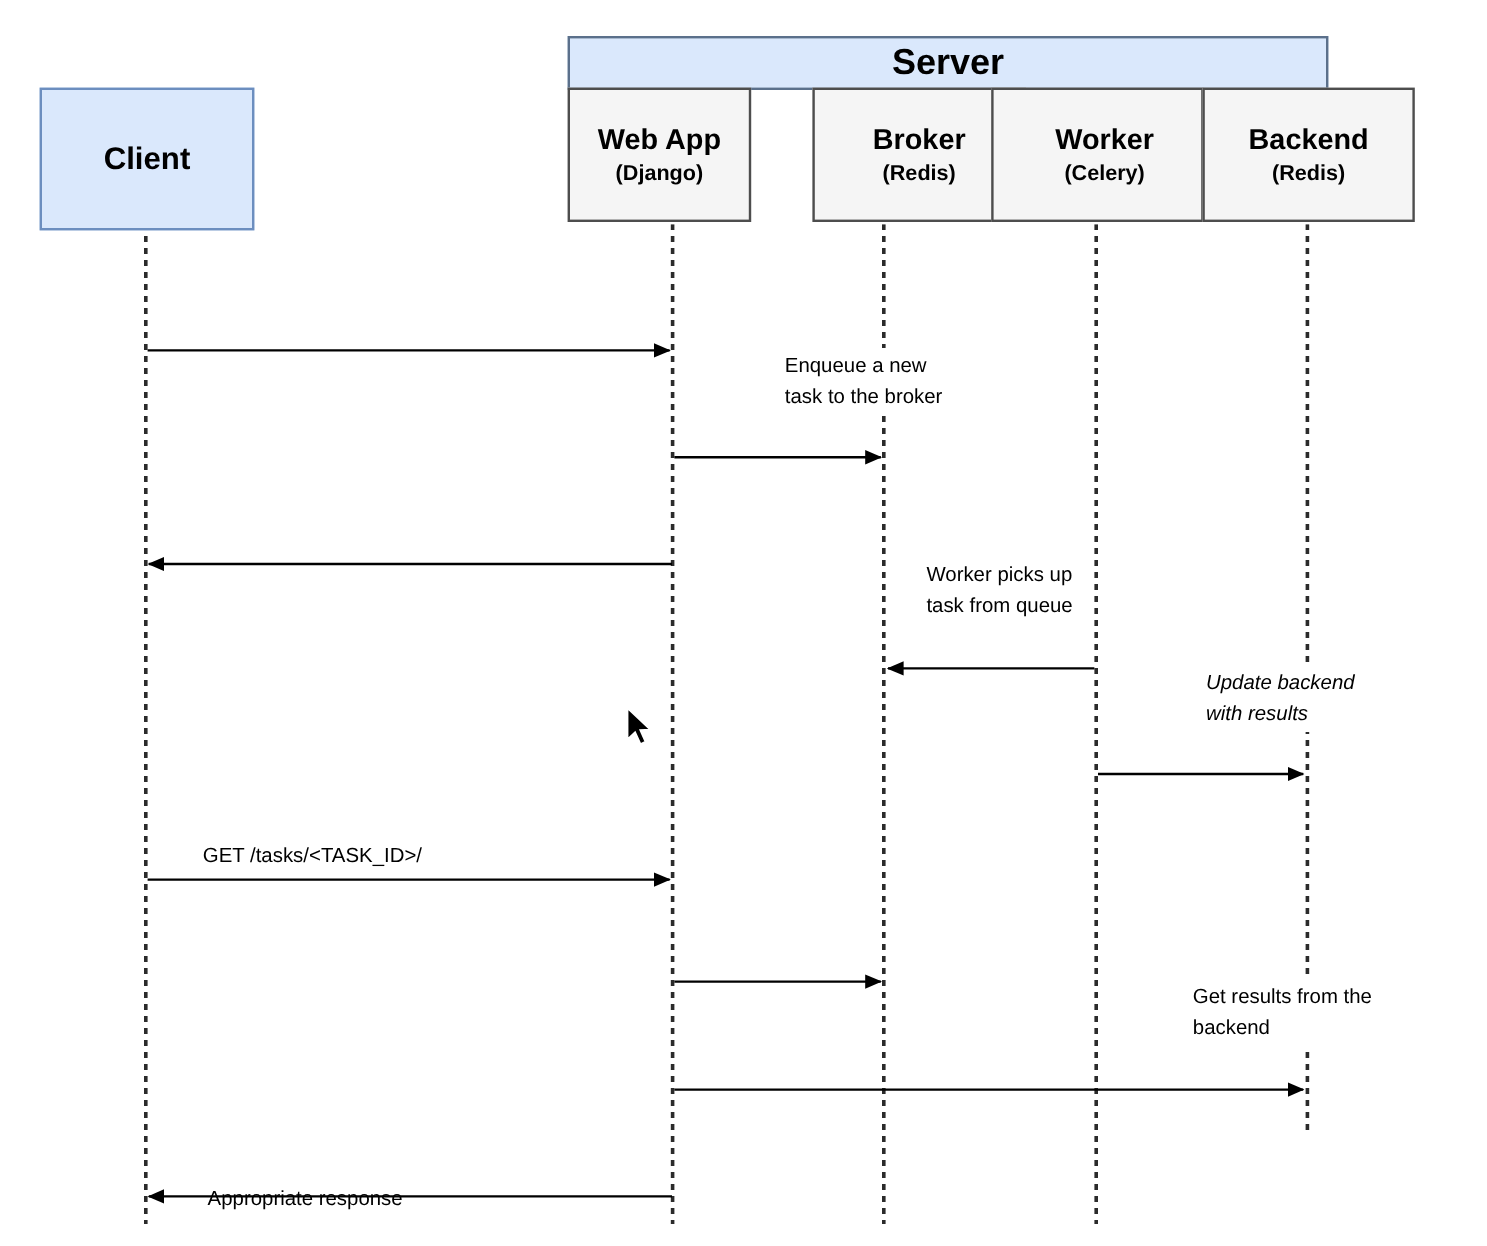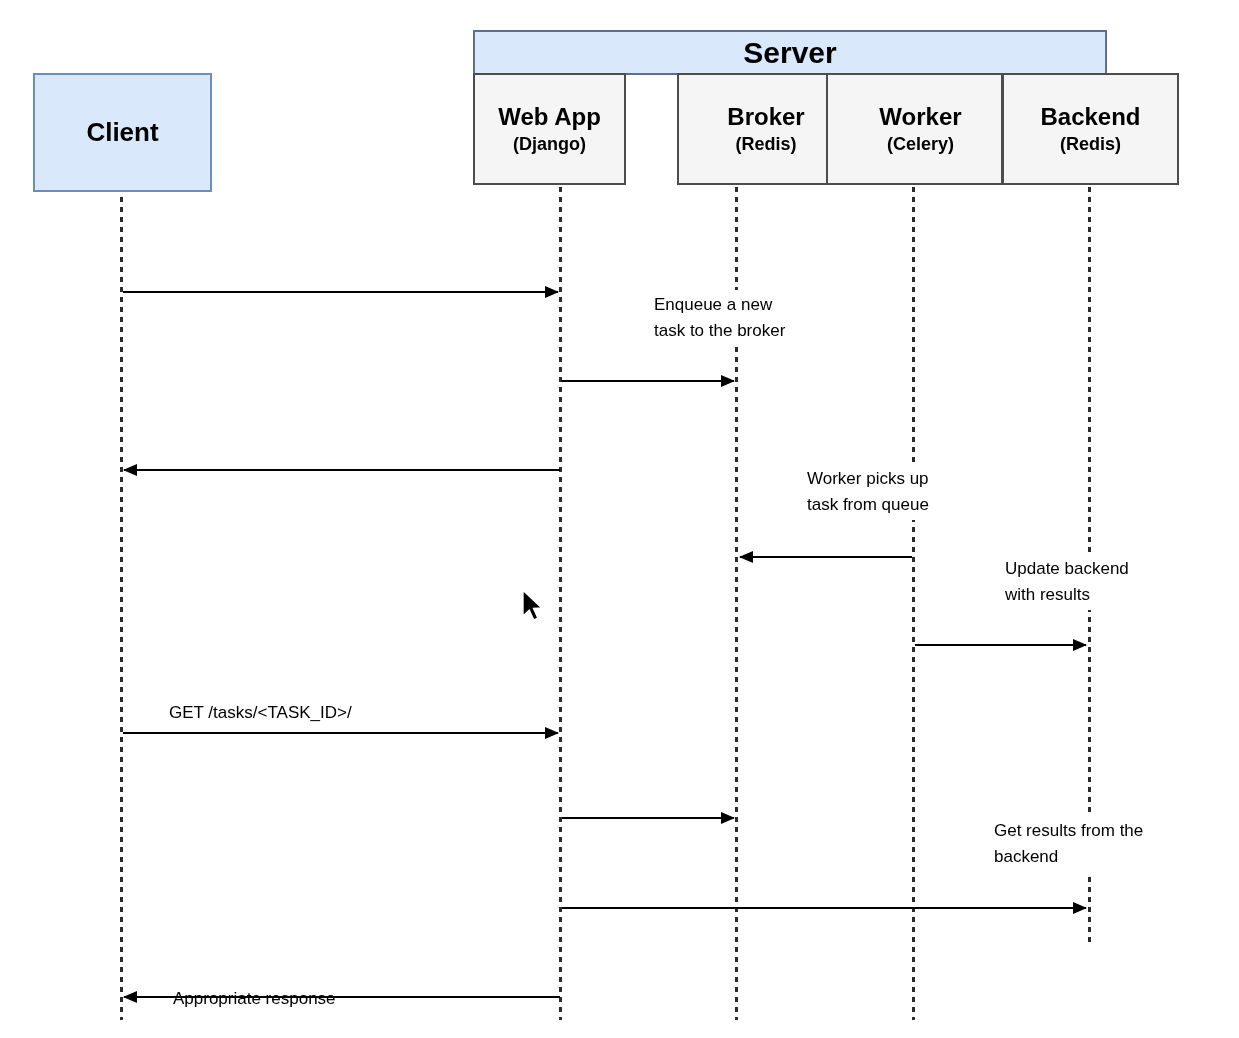--- a/index.html
+++ b/index.html
@@ -72,22 +72,22 @@
     font-size: 17px;
     line-height: 26px;
     color: #000;
     white-space: pre-line;
     z-index: 3;
     text-align: left;
   }
   #lbl-post      { left: 164px;  top: 256px; }
   #lbl-enqueue   { left: 649px;  top: 290px; }
   #lbl-response  { left: 167px;  top: 435px; }
-  #lbl-worker    { left: 802px;  top: 464px; }
-  #lbl-update    { left: 1000px; top: 554px; }
+  #lbl-worker    { left: 767px;  top: 464px; }
+  #lbl-update    { left: 1000px; top: 554px; font-style: italic; }
   #lbl-get       { left: 164px;  top: 698px; }
   #lbl-check     { left: 648px;  top: 716px; }
   #lbl-results   { left: 989px;  top: 816px; }
   #lbl-approp    { left: 168px;  top: 984px; text-align: right; }
 
   
   #arrow-layer {
     position: absolute;
     left: 0; top: 0;
     z-index: 4;

